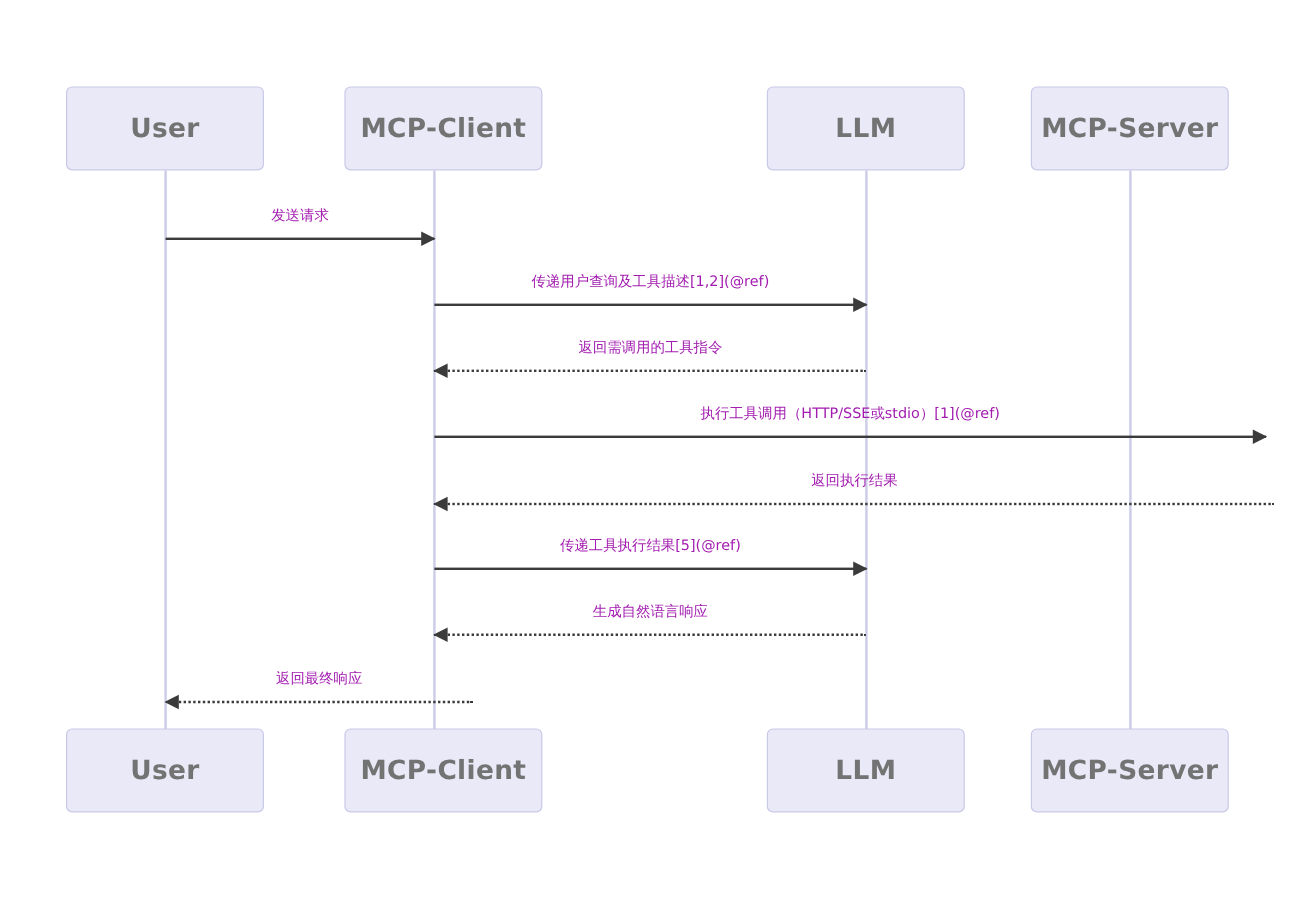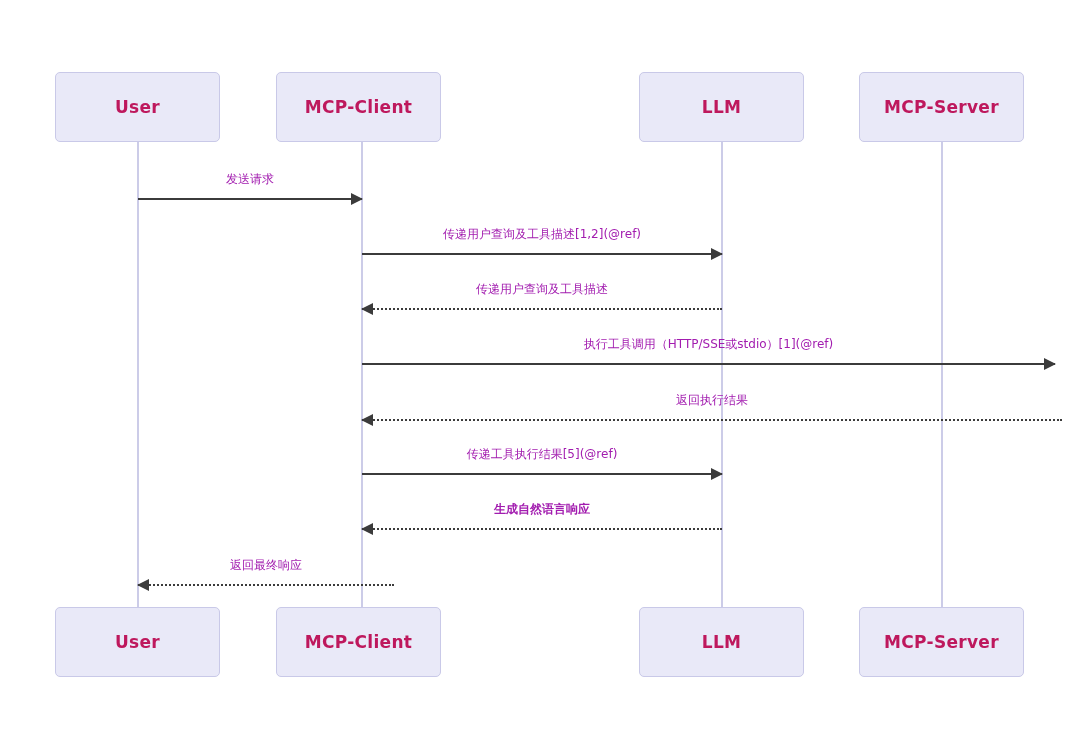--- a/index.html
+++ b/index.html
@@ -14,26 +14,26 @@
   .actor{
     position:absolute;
     width:165px;height:70px;
     background:#e9e9f8;
     border:1px solid #c9c9e8;
     border-radius:5px;
     display:flex;align-items:center;justify-content:center;
     box-sizing:border-box;
   }
   .actor span{
-    font-size:17px;font-weight:600;color:#be185d;letter-spacing:.3px;
+    font-size:22px;font-weight:600;color:#737373;letter-spacing:.3px;
   }
   .row-top{top:72px;}
   .row-bottom{top:607px;}
   .col-user{left:55px;}
-  .col-client{left:276px;}
+  .col-client{left:287px;}
   .col-llm{left:639px;}
   .col-server{left:859px;}
   
   .lifeline{
     position:absolute;
     top:142px;height:466px;width:2px;
     background:#cccce8;
   }
   .ll-user{left:137px;}
   .ll-client{left:361px;}
@@ -64,21 +64,21 @@
   }
   .ah.right{right:-1px;border-left:12px solid #3b3b3b;}
   .ah.left{left:-1px;border-right:12px solid #3b3b3b;}
   
   #m1{left:138px;top:169px;width:224px;}
   #m2{left:362px;top:224px;width:360px;}
   #m3{left:362px;top:279px;width:360px;}
   #m4{left:362px;top:334px;width:693px;}
   #m5{left:362px;top:390px;width:700px;}
   #m6{left:362px;top:444px;width:360px;}
-  #m7{left:362px;top:499px;width:360px;font-weight:bold;}
+  #m7{left:362px;top:499px;width:360px;}
   #m8{left:138px;top:555px;width:256px;}
 </style>
 </head>
 <body>
 
 <div class="stage">
 
   <div class="lifeline ll-user"></div>
   <div class="lifeline ll-client"></div>
   <div class="lifeline ll-llm"></div>
@@ -105,21 +105,21 @@
   </div>
 
   <div class="msg" id="m2">
     <div class="msg-label">传递用户查询及工具描述[1,2](@ref)</div>
     <div class="msg-line">
       <span class="ah right"></span>
     </div>
   </div>
 
   <div class="msg" id="m3">
-    <div class="msg-label">传递用户查询及工具描述</div>
+    <div class="msg-label">返回需调用的工具指令</div>
     <div class="msg-line dashed">
       <span class="ah left"></span>
     </div>
   </div>
 
   <div class="msg" id="m4">
     <div class="msg-label">执行工具调用（HTTP/SSE或stdio）[1](@ref)</div>
     <div class="msg-line">
       <span class="ah right"></span>
     </div>

